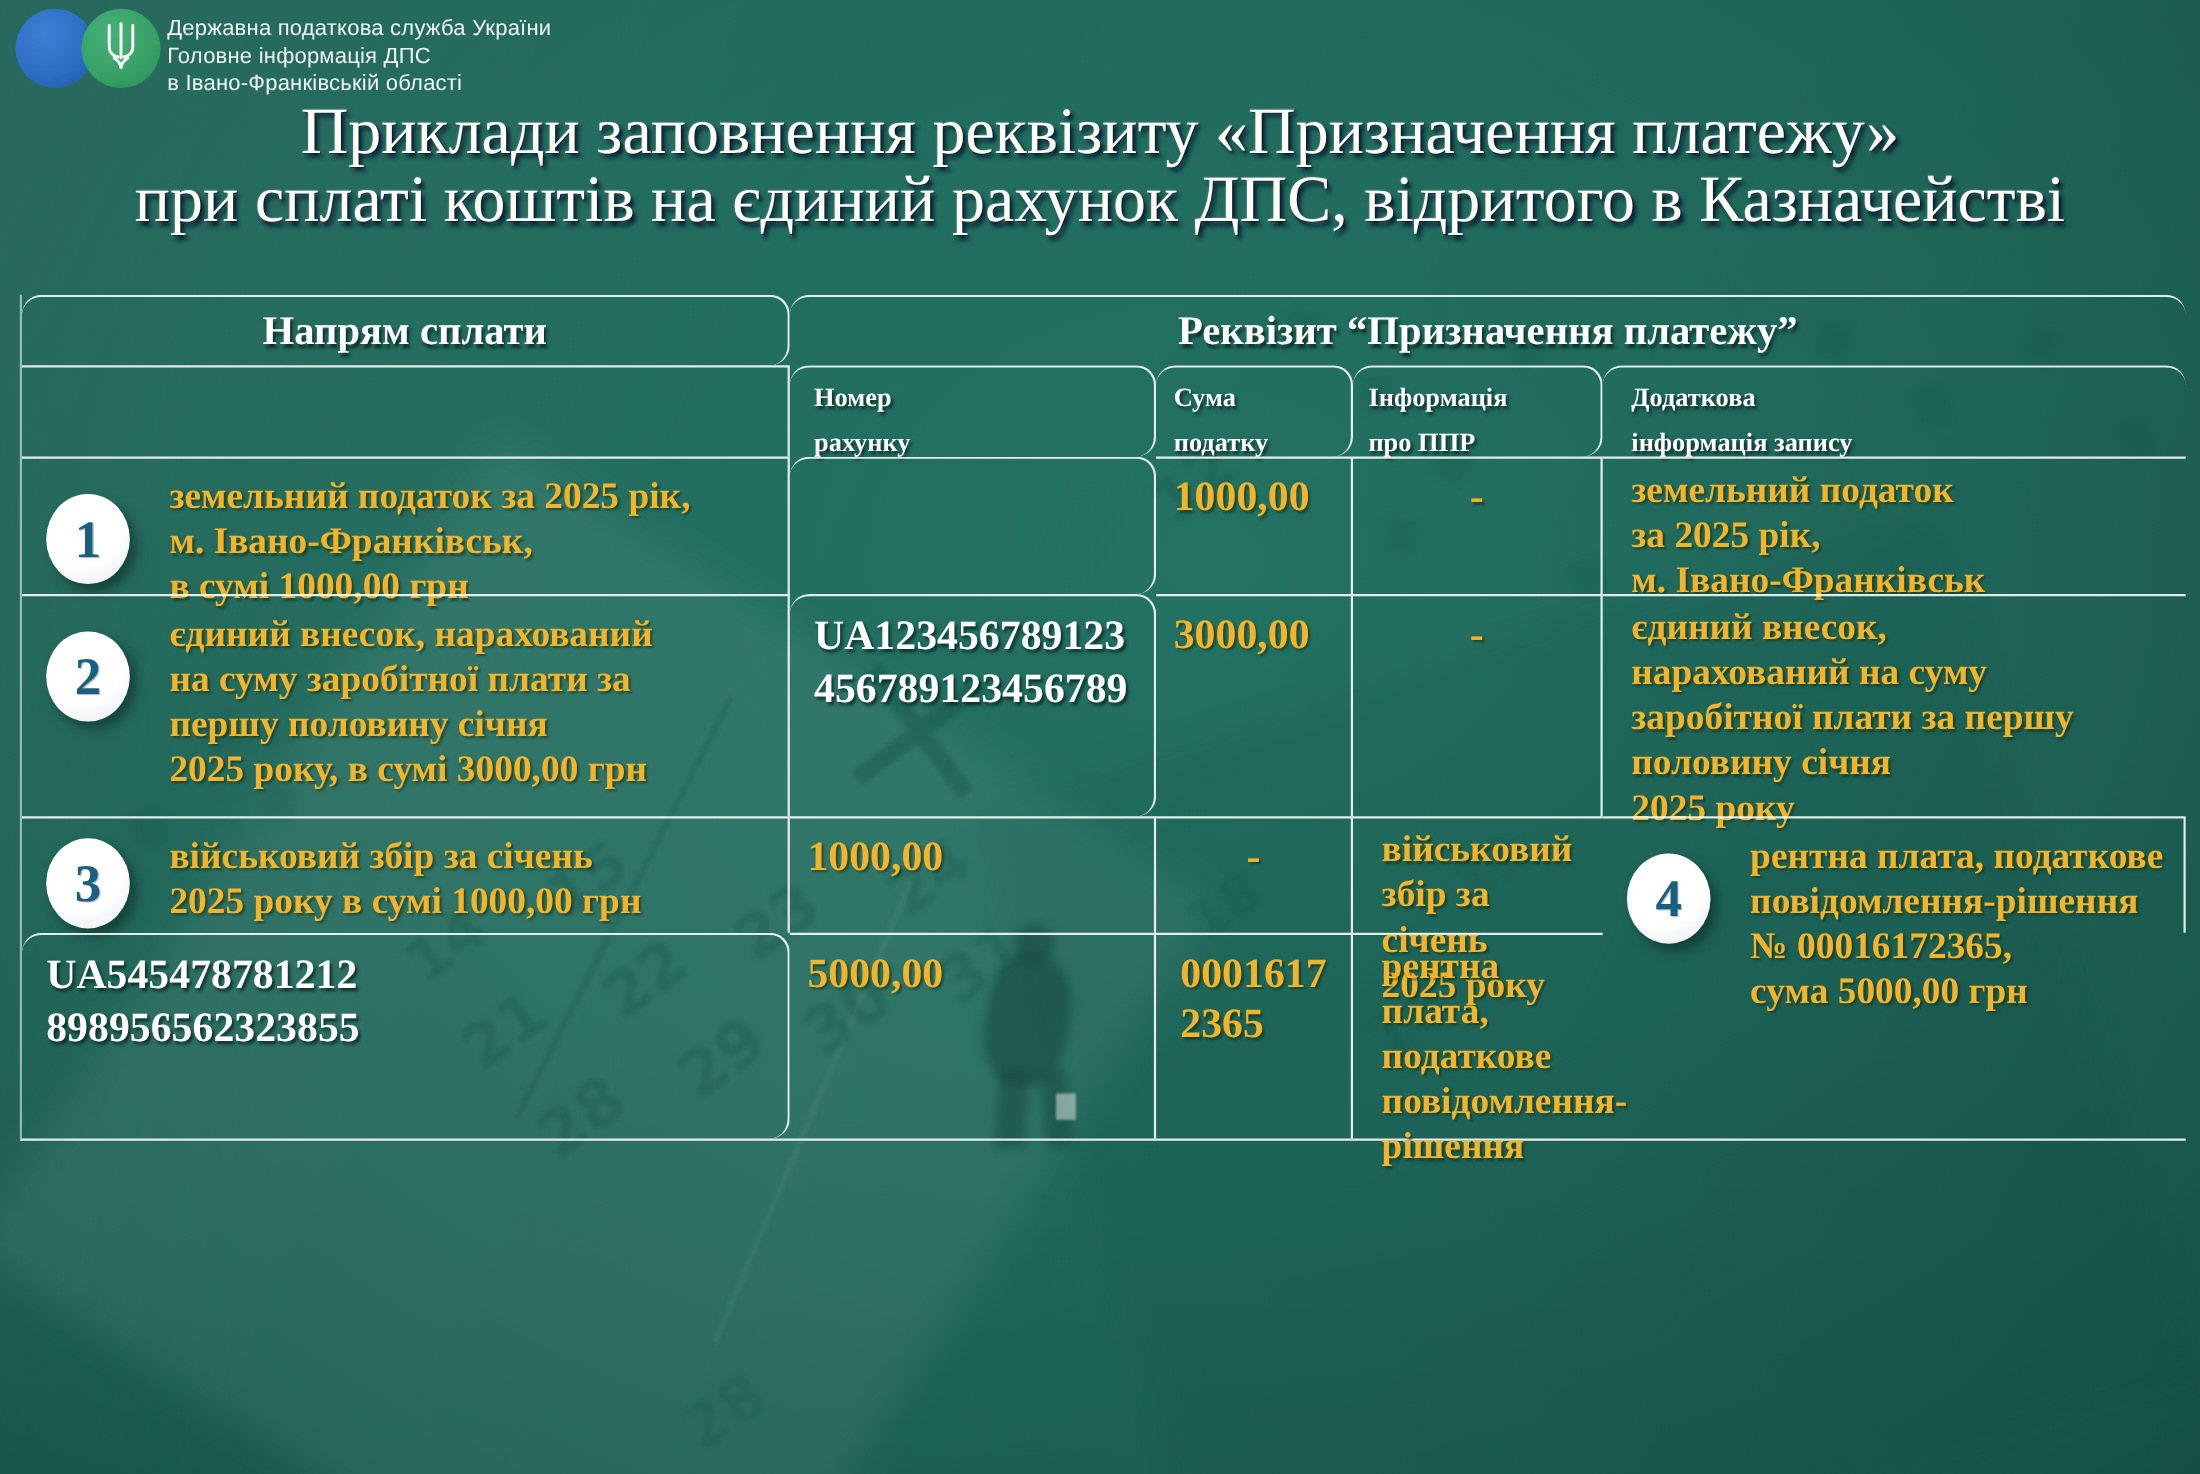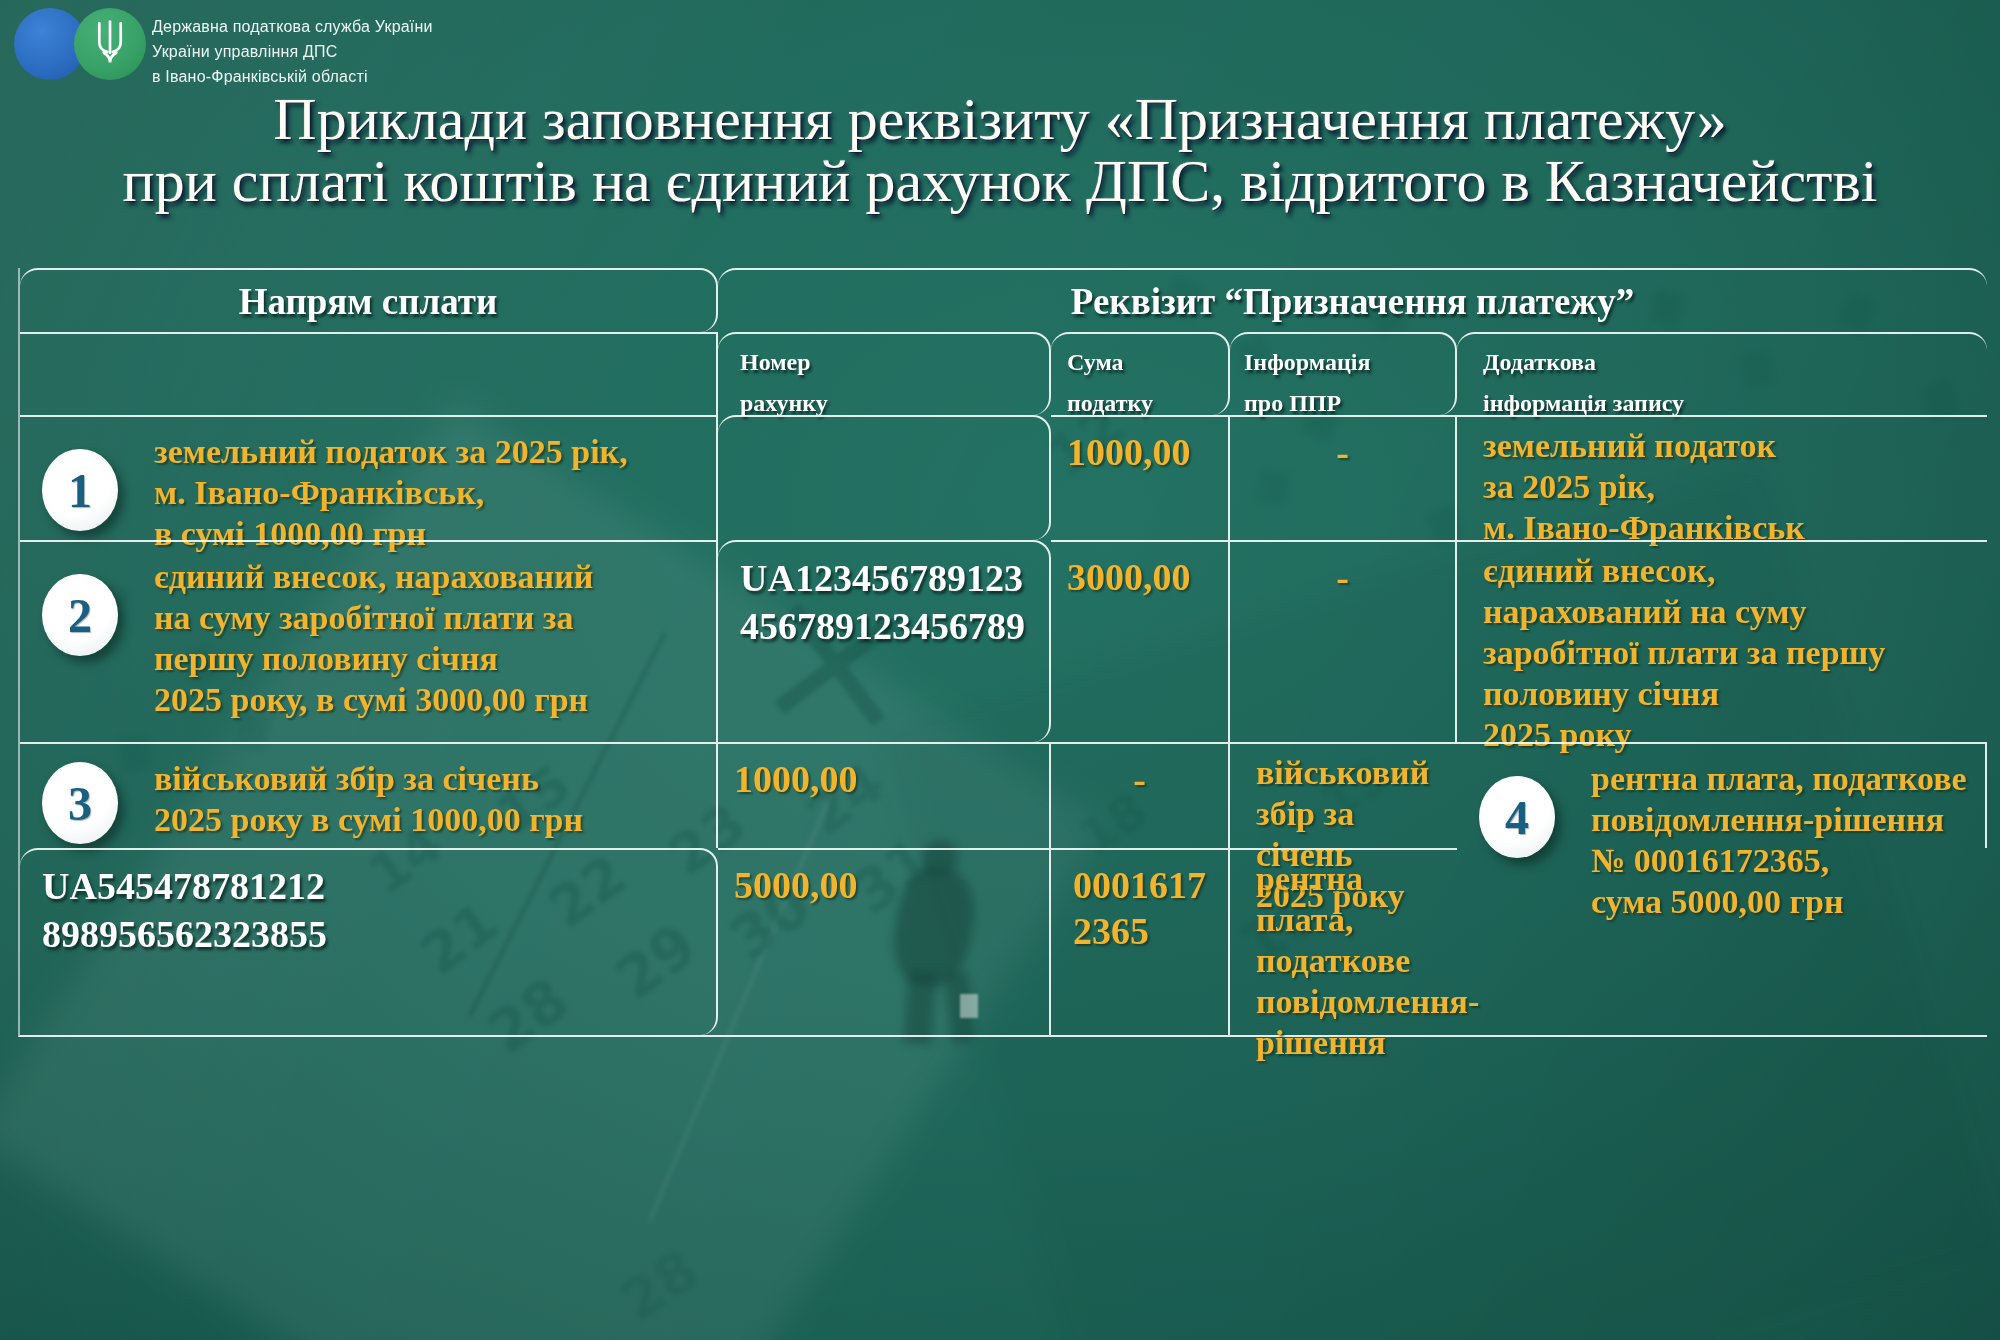--- a/index.html
+++ b/index.html
@@ -30,21 +30,21 @@
   .sil-leg1{left:906px;top:972px;width:28px;height:72px;transform:rotate(4deg);opacity:.42;}
   .sil-leg2{left:948px;top:972px;width:24px;height:70px;transform:rotate(-6deg);opacity:.42;}
   .sil-badge{left:960px;top:994px;width:18px;height:24px;background:#e8efe9;opacity:.5;filter:blur(1px);position:absolute;}
   
   .hdr{position:absolute;left:0;top:0;width:100%;height:92px;}
   .logo{position:absolute;border-radius:50%;width:72px;height:72px;top:8px;}
   .logo-blue{left:14px;background:radial-gradient(circle at 38% 32%, #3c82d6 0%, #2b6cc0 60%, #2256a2 100%);}
   .logo-green{left:74px;background:radial-gradient(circle at 38% 32%, #46b077 0%, #36a066 60%, #2b8a55 100%);
     display:flex;align-items:center;justify-content:center;}
   .org{position:absolute;left:152px;top:14px;font-family:"Liberation Sans","DejaVu Sans",sans-serif;
-    font-size:16px;line-height:25px;color:#eef6f2;letter-spacing:.2px;}
+    font-size:20px;line-height:25px;color:#eef6f2;letter-spacing:.2px;}
   
   .title{position:absolute;left:0;top:88px;width:2000px;text-align:center;}
   .title-line{font-size:60px;line-height:62px;color:#fdfdf6;
     text-shadow:3px 4px 4px rgba(7,24,45,.95), 1px 1px 1px rgba(10,30,55,.8), 0 0 2px rgba(255,255,255,.35);}
   
   .tbl{position:absolute;left:18px;top:268px;width:1967px;display:grid;
     grid-template-columns:698px 333px 179px 227px 530px;
     grid-template-rows:64px 83px 125px 202px 106px 187px;
     border-left:2px solid rgba(250,252,250,.55);
     border-bottom:2px solid rgba(250,252,250,.9);}
@@ -133,21 +133,21 @@
             <path d="M8 7 v21 q0 9 9 11"></path>
             <path d="M32 7 v21 q0 9 -9 11"></path>
             <path d="M20 5 v35"></path>
             <path d="M13 40 q7 4 7 11 q0 -7 7 -11"></path>
           </g>
         </svg>
       </span>
     </div>
     <div class="org">
       <div>Державна податкова служба України</div>
-      <div>України управління ДПС</div>
+      <div>Головне інформація ДПС</div>
       <div>в Івано-Франківській області</div>
     </div>
   </div>
 
   <div class="title">
     <div class="title-line">Приклади заповнення реквізиту «Призначення платежу»</div>
     <div class="title-line">при сплаті коштів на єдиний рахунок ДПС, відритого в Казначействі</div>
   </div>
 
   <div class="tbl">

